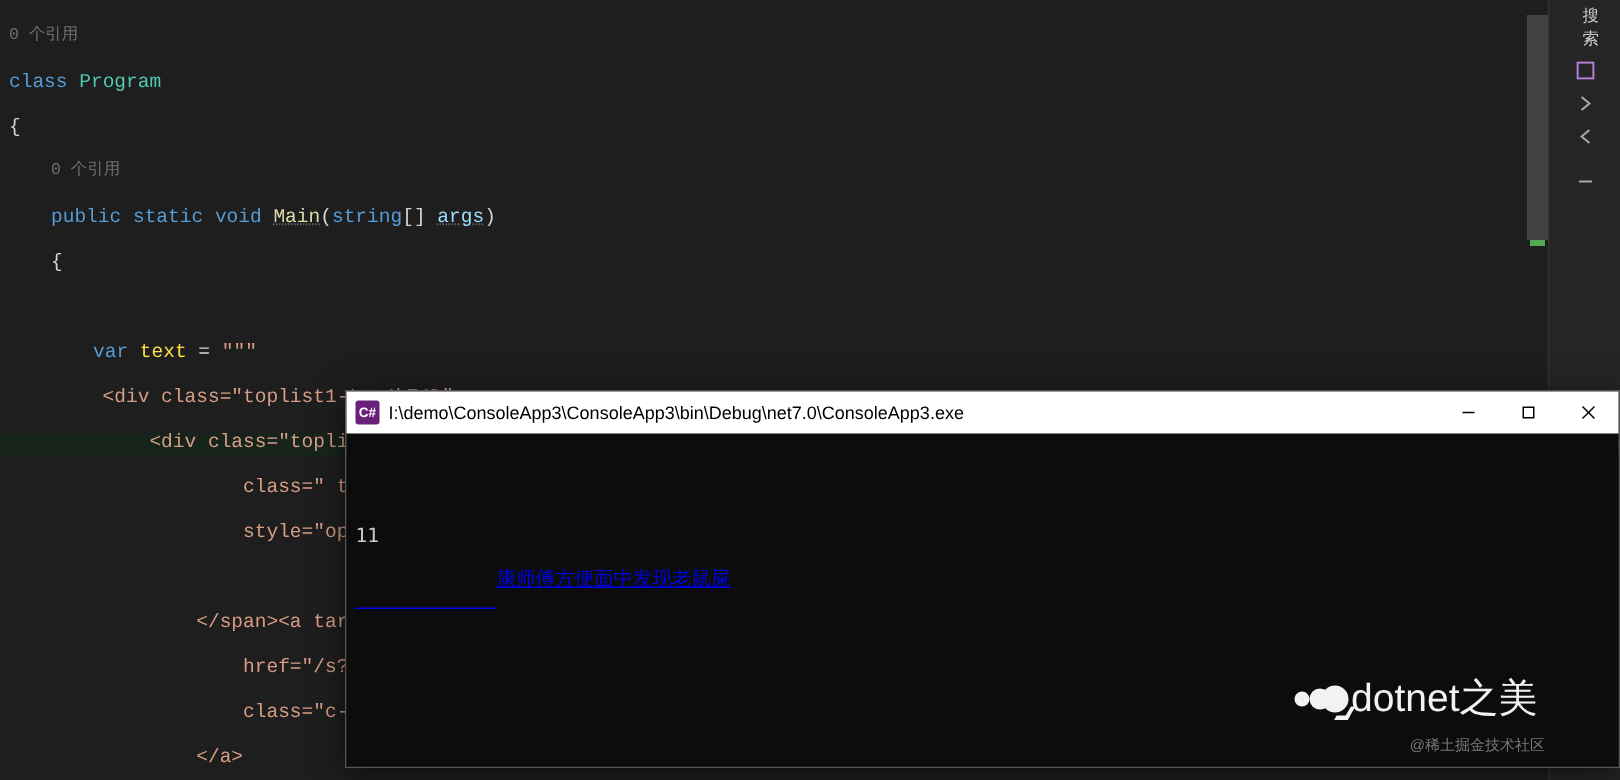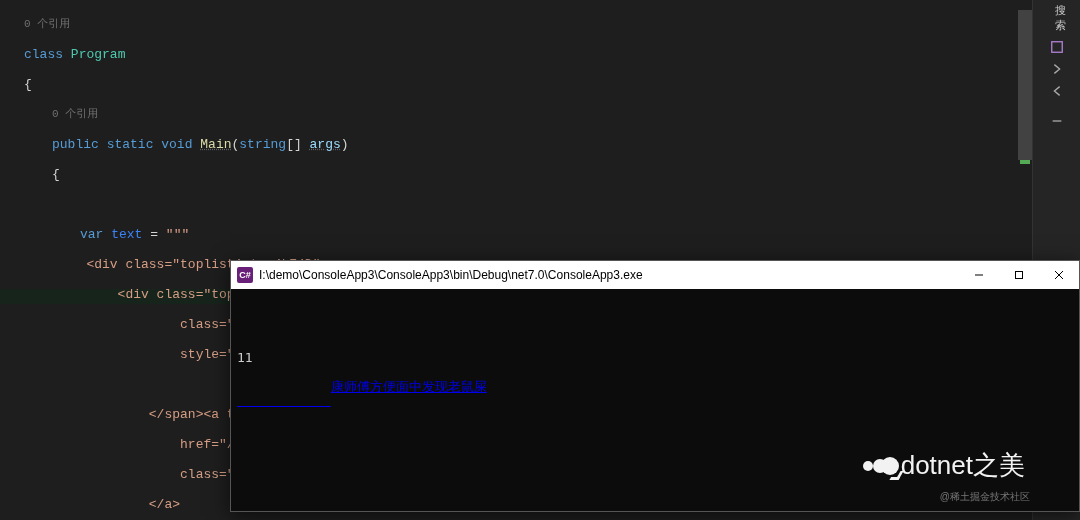--- a/index.html
+++ b/index.html
@@ -28,29 +28,29 @@
   .right-icon {
     width: 48px; height: 22px; display: flex; align-items: center; justify-content: center;
     color: #888;
   }
   .right-icon svg { width: 14px; height: 14px; }
   .code-area {
     position: absolute; left: 6px; top: 0; right: 0; padding-top: 2px;
     line-height: 15px;
     white-space: pre;
   }
-  .ln { height: 15px; margin-left: 18px; }
+  .ln { height: 15px; }
   .ref { color: #707070; font-size: 11px; }
   .kw { color: #569cd6; }
   .cls { color: #4ec9b0; }
   .mth { color: #dcdcaa; }
   .str { color: #d69d85; }
   .param { color: #9cdcfe; }
   .punc { color: #d4d4d4; }
-  .var { color: #3b82f6; }
+  .var { color: #fde047; }
   .underline { text-decoration: underline dotted #606060; }
 
   .scrollbar-v {
     position: absolute; right: 48px; top: 0; width: 14px; height: 100%;
     background: #1e1e1e;
   }
   .scroll-thumb-v {
     position: absolute; right: 0; top: 10px; width: 14px; height: 150px;
     background: #424242;
   }

